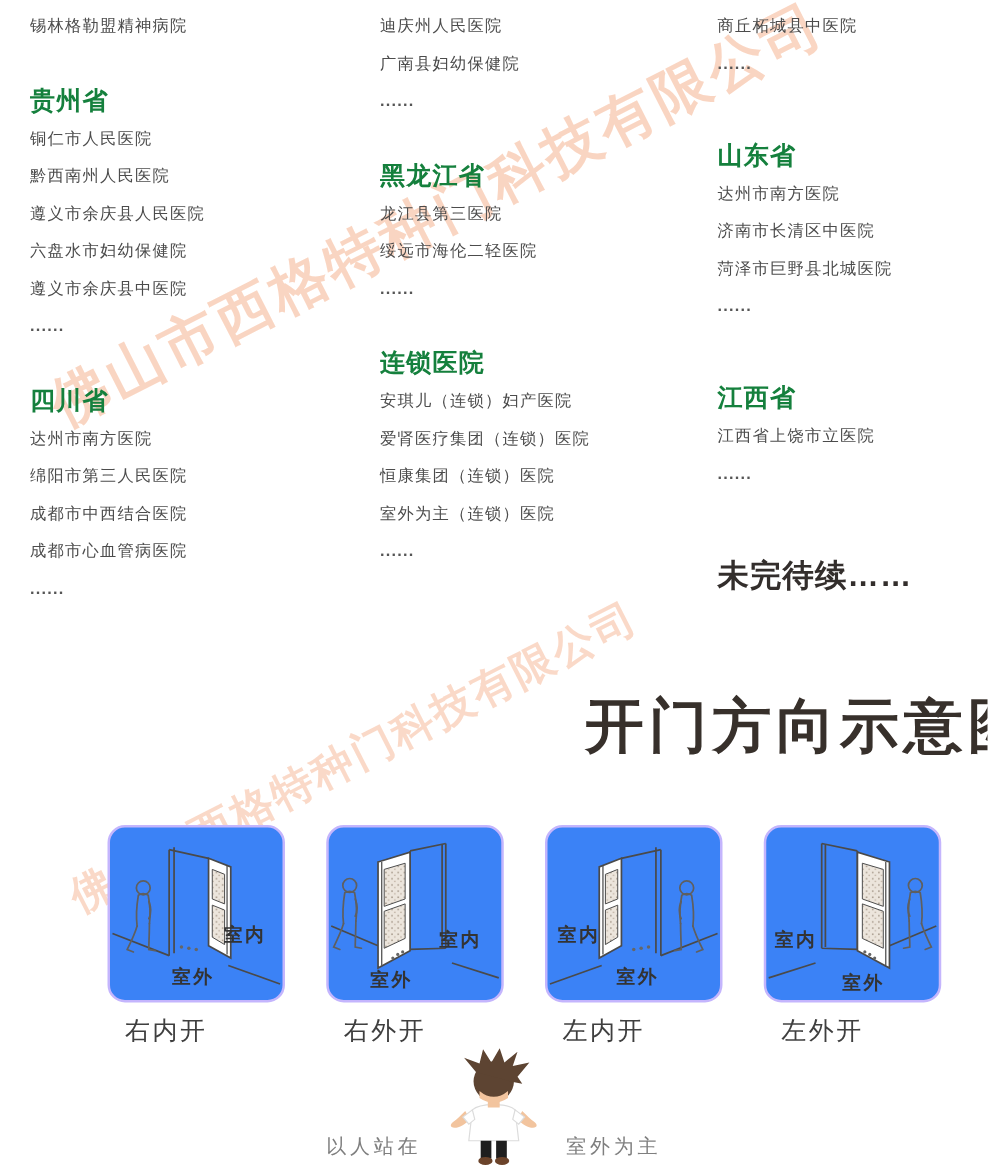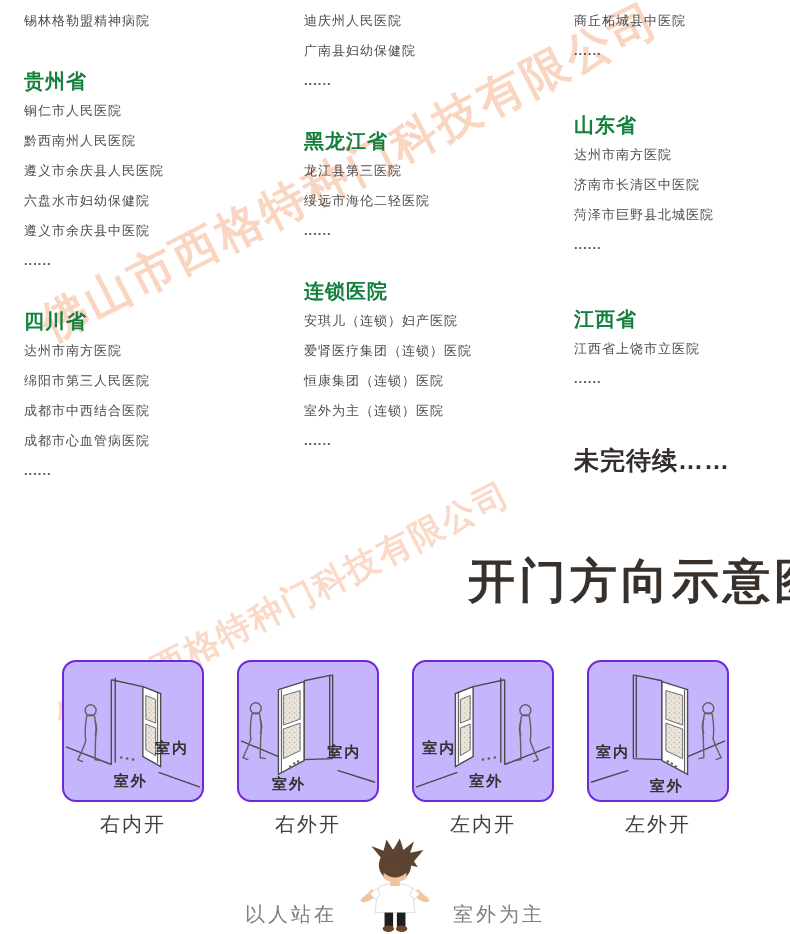--- a/index.html
+++ b/index.html
@@ -46,43 +46,43 @@
     position:absolute;top:550px;left:0;width:100%;text-align:right;
     font-size:47px;font-weight:800;color:#37302b;letter-spacing:4px;z-index:1;padding-left:35px;
   }
 
   
   .door-row{position:absolute;top:660px;left:0;width:100%;height:200px;z-index:1;}
   .door-card{position:absolute;width:142px;top:0;}
   .door-card.d0{left:62px;} .door-card.d1{left:237px;}
   .door-card.d2{left:412px;} .door-card.d3{left:587px;}
   .door-box{
-    position:relative;width:138px;height:138px;border:2px solid #6d28d9;
-    border-radius:14px;background:#c4b5fd;overflow:hidden;
+    position:relative;width:138px;height:138px;border:2px solid #c4b5fd;
+    border-radius:14px;background:#3b82f6;overflow:hidden;margin-left:24px;
   }
   .door-box svg{position:absolute;left:0;top:0;}
   .lbl{
     position:absolute;font-size:15px;font-weight:700;color:#333;
     letter-spacing:2px;white-space:nowrap;
   }
   .d0 .lbl-in{left:66%;top:56%;} .d0 .lbl-out{left:36%;top:80%;}
   .d1 .lbl-in{left:64%;top:59%;} .d1 .lbl-out{left:24%;top:82%;}
   .d2 .lbl-in{left:6%;top:56%;}  .d2 .lbl-out{left:40%;top:80%;}
   .d3 .lbl-in{left:5%;top:59%;}  .d3 .lbl-out{left:44%;top:83%;}
   .door-caption{
     margin-top:9px;text-align:center;font-size:20px;color:#3f3f3f;
     letter-spacing:2px;
   }
 
   
   .note-row{
     position:absolute;left:0;top:838px;width:100%;height:96px;z-index:1;
     display:flex;justify-content:center;align-items:flex-end;gap:20px;
   }
-  .note-text{font-size:20px;color:#7f7f7f;letter-spacing:3px;margin-bottom:6px;}
+  .note-text{font-size:16px;color:#7f7f7f;letter-spacing:3px;margin-bottom:6px;}
   .mascot{width:76px;height:96px;}
 
   .hidden-defs{position:absolute;width:0;height:0;overflow:hidden;}
 </style>
 </head>
 <body>
 
 <svg class="hidden-defs" aria-hidden="true">
   <defs>
     <pattern id="speckle" patternUnits="userSpaceOnUse" width="5" height="5">

